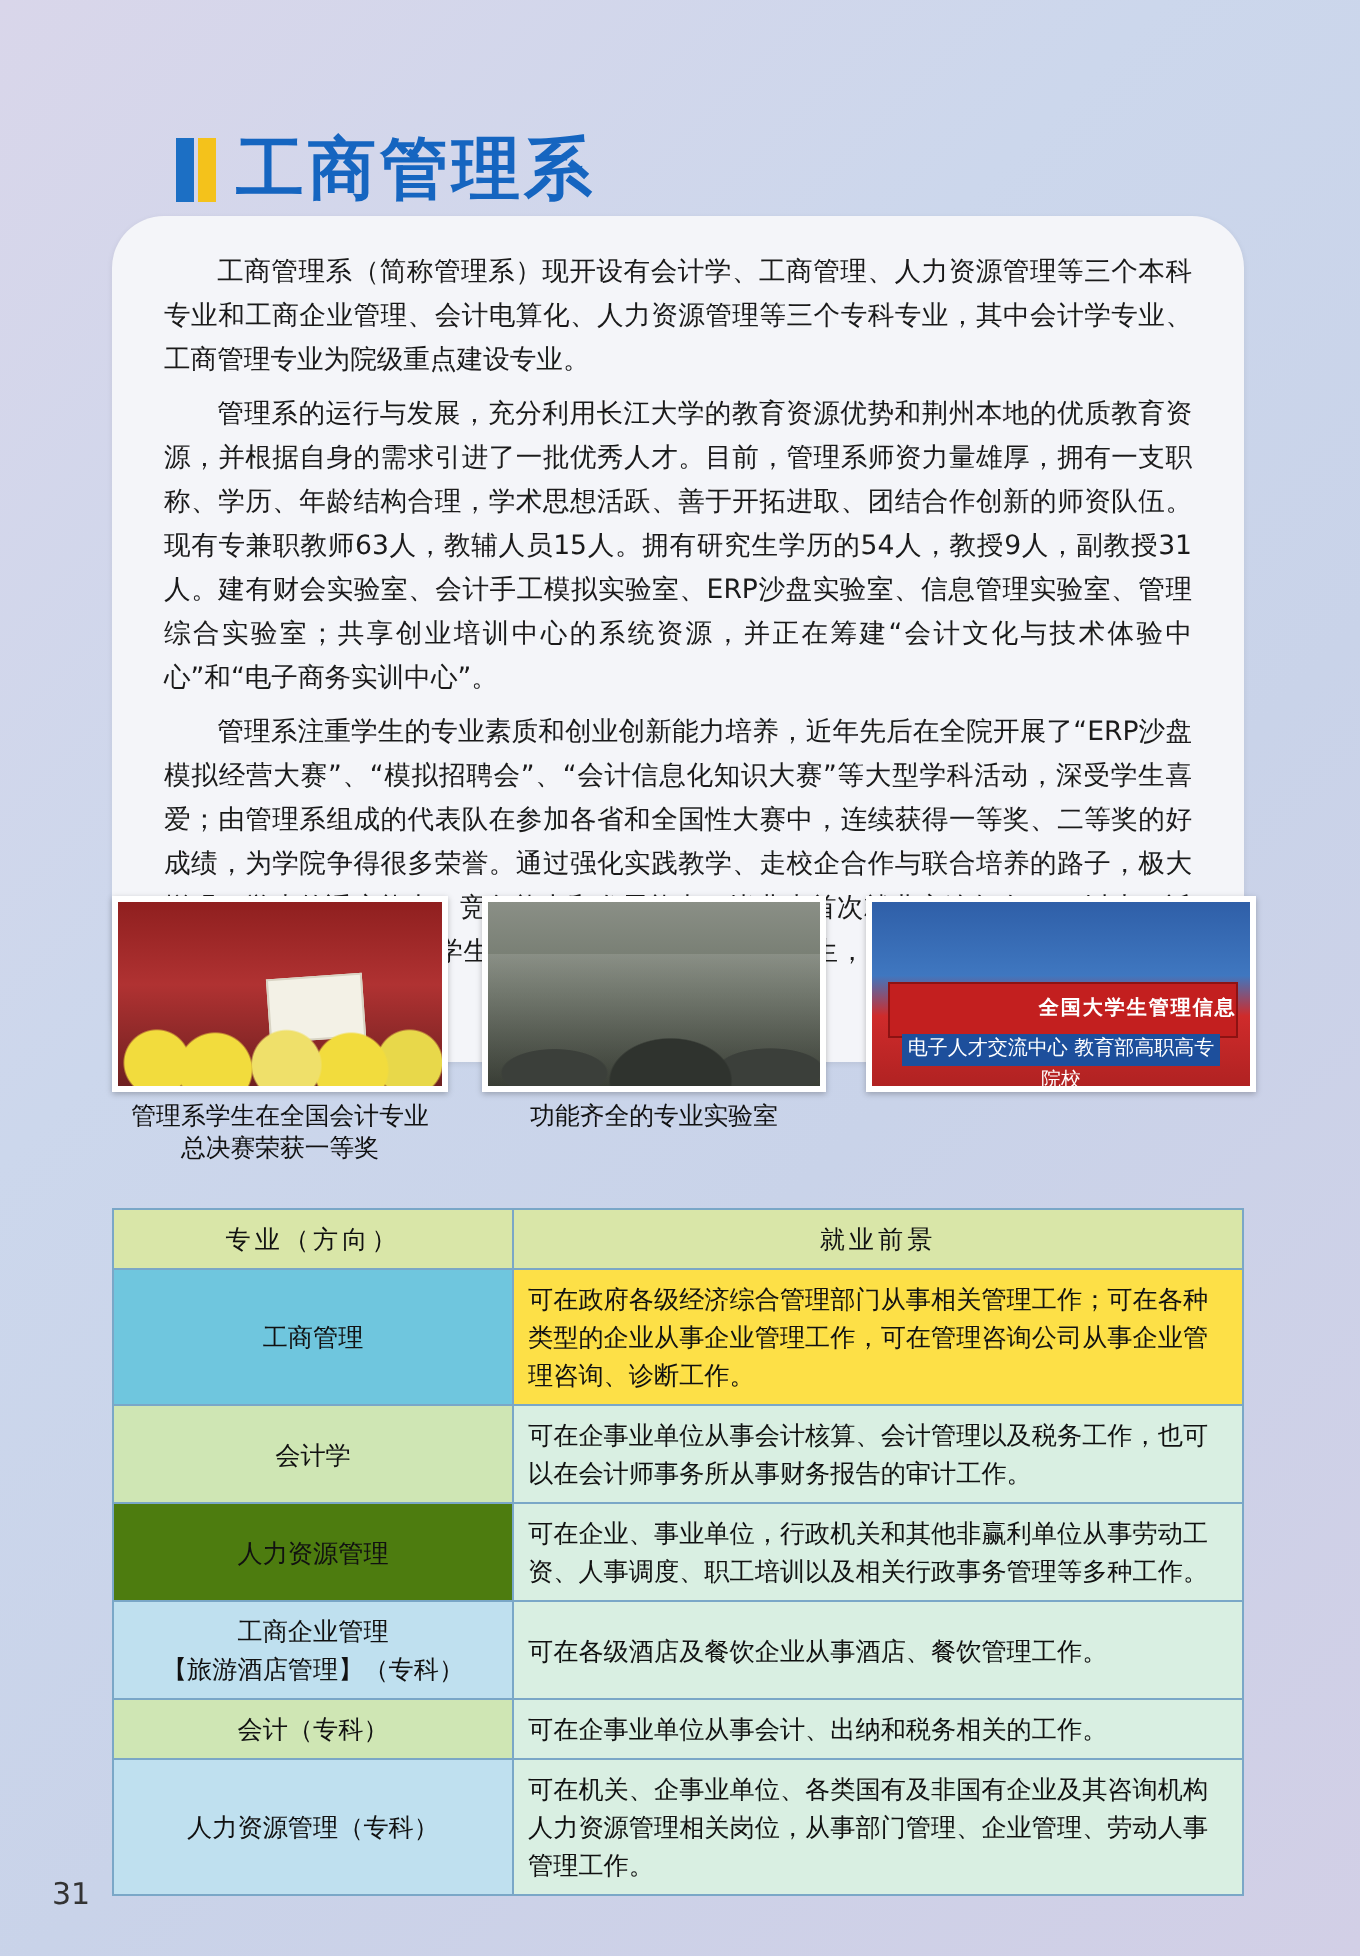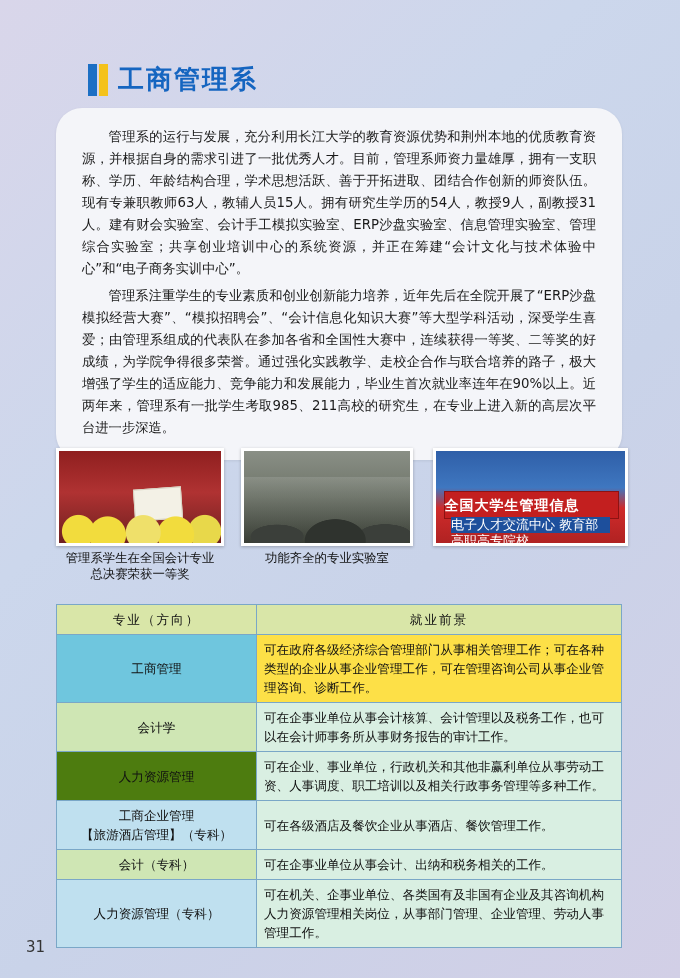--- a/index.html
+++ b/index.html
@@ -11,21 +11,21 @@
   }
   .page{position:absolute;left:0;top:0;width:680px;height:978px;}
 
   
   .title-row{position:absolute;left:88px;top:62px;display:flex;align-items:center;}
   .title-bars{display:flex;margin-right:10px;}
   .title-bars i{display:block;width:9px;height:32px;}
   .bar-blue{background:#1c6fc4;}
   .bar-yellow{background:#f4c21b;margin-left:2px;}
   .title-text{
-    font-size:26px;font-weight:bold;color:#1565c0;letter-spacing:2px;
+    font-size:34px;font-weight:bold;color:#1565c0;letter-spacing:2px;
     font-family:"DejaVu Sans","Liberation Sans",sans-serif;
   }
 
   
   .text-card{
     position:absolute;left:56px;top:108px;width:566px;
     background:#f4f5f9;border-radius:26px;
     padding:18px 26px 16px 26px;box-sizing:border-box;
     box-shadow:0 1px 3px rgba(0,0,0,.08);
   }
@@ -62,22 +62,22 @@
       radial-gradient(circle at 72% 86%, #f2dc3d 0 18px, transparent 19px),
       radial-gradient(circle at 90% 80%, #e8d84a 0 16px, transparent 17px);}
   .p1-board{position:absolute;left:46%;top:40%;width:46px;height:30px;background:#f3f1e6;transform:rotate(-4deg);border:1px solid #d8d4c4;}
   .p2-tables{position:absolute;left:0;bottom:0;width:100%;height:66px;
     background:
       radial-gradient(ellipse at 20% 90%, #3b3f3a 0 26px, transparent 27px),
       radial-gradient(ellipse at 55% 96%, #2f332e 0 30px, transparent 31px),
       radial-gradient(ellipse at 85% 88%, #3b3f3a 0 26px, transparent 27px),
       linear-gradient(180deg,rgba(255,255,255,.12),rgba(0,0,0,.25));}
   .p3-banner{position:absolute;left:4%;top:44%;width:92%;height:26px;background:#c31f1f;border:1px solid #8d1212;}
-  .p3-banner-text{color:#fff;font-size:14px;text-align:left;line-height:26px;letter-spacing:1px;font-weight:bold;}
-  .p3-sub{position:absolute;left:8%;top:72%;width:84%;height:16px;background:#1d4f9c;color:#fff;font-size:13px;line-height:16px;}
+  .p3-banner-text{color:#fff;font-size:10px;text-align:right;line-height:26px;letter-spacing:1px;font-weight:bold;}
+  .p3-sub{position:absolute;left:8%;top:72%;width:84%;height:16px;background:#1d4f9c;color:#fff;font-size:10px;text-align:center;line-height:16px;}
 
   
   .tbl{position:absolute;left:56px;top:604px;width:566px;border-collapse:collapse;}
   .tbl td,.tbl th{
     border:1px solid #7aa7c7;
     font-size:12.6px;line-height:19px;color:#111;
     padding:5px 7px;vertical-align:middle;
   }
   .tbl .hdr{background:#d9e6a8;text-align:center;font-weight:normal;letter-spacing:2px;}
   .tbl .col1{width:185px;text-align:center;}
@@ -105,20 +105,21 @@
 
   <div class="title-row">
     <span class="title-bars">
       <i class="bar-blue"></i>
       <i class="bar-yellow"></i>
     </span>
     <span class="title-text">工商管理系</span>
   </div>
 
   <div class="text-card">
+    <p>工商管理系（简称管理系）现开设有会计学、工商管理、人力资源管理等三个本科专业和工商企业管理、会计电算化、人力资源管理等三个专科专业，其中会计学专业、工商管理专业为院级重点建设专业。</p>
     <p>管理系的运行与发展，充分利用长江大学的教育资源优势和荆州本地的优质教育资源，并根据自身的需求引进了一批优秀人才。目前，管理系师资力量雄厚，拥有一支职称、学历、年龄结构合理，学术思想活跃、善于开拓进取、团结合作创新的师资队伍。现有专兼职教师63人，教辅人员15人。拥有研究生学历的54人，教授9人，副教授31人。建有财会实验室、会计手工模拟实验室、ERP沙盘实验室、信息管理实验室、管理综合实验室；共享创业培训中心的系统资源，并正在筹建“会计文化与技术体验中心”和“电子商务实训中心”。</p>
     <p>管理系注重学生的专业素质和创业创新能力培养，近年先后在全院开展了“ERP沙盘模拟经营大赛”、“模拟招聘会”、“会计信息化知识大赛”等大型学科活动，深受学生喜爱；由管理系组成的代表队在参加各省和全国性大赛中，连续获得一等奖、二等奖的好成绩，为学院争得很多荣誉。通过强化实践教学、走校企合作与联合培养的路子，极大增强了学生的适应能力、竞争能力和发展能力，毕业生首次就业率连年在90%以上。近两年来，管理系有一批学生考取985、211高校的研究生，在专业上进入新的高层次平台进一步深造。</p>
   </div>
 
   <div class="photos">
 
     <div class="photo-item" id="photo1">
       <div class="photo-frame">
         <div class="p1-board"></div>
         <div class="p1-people"></div>

